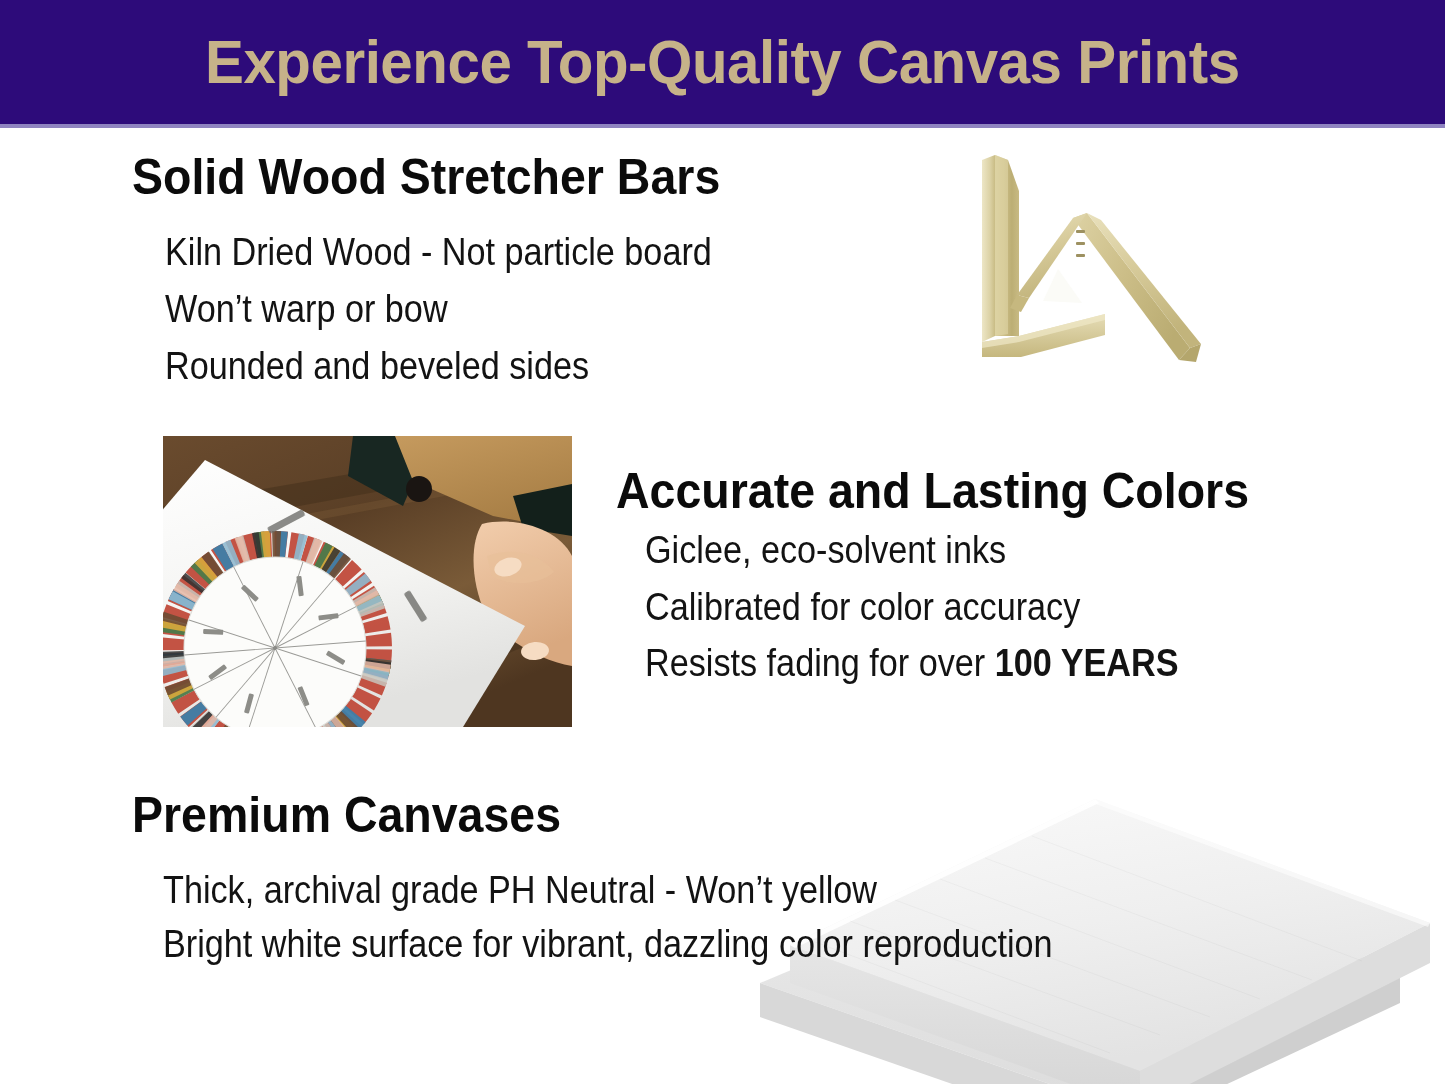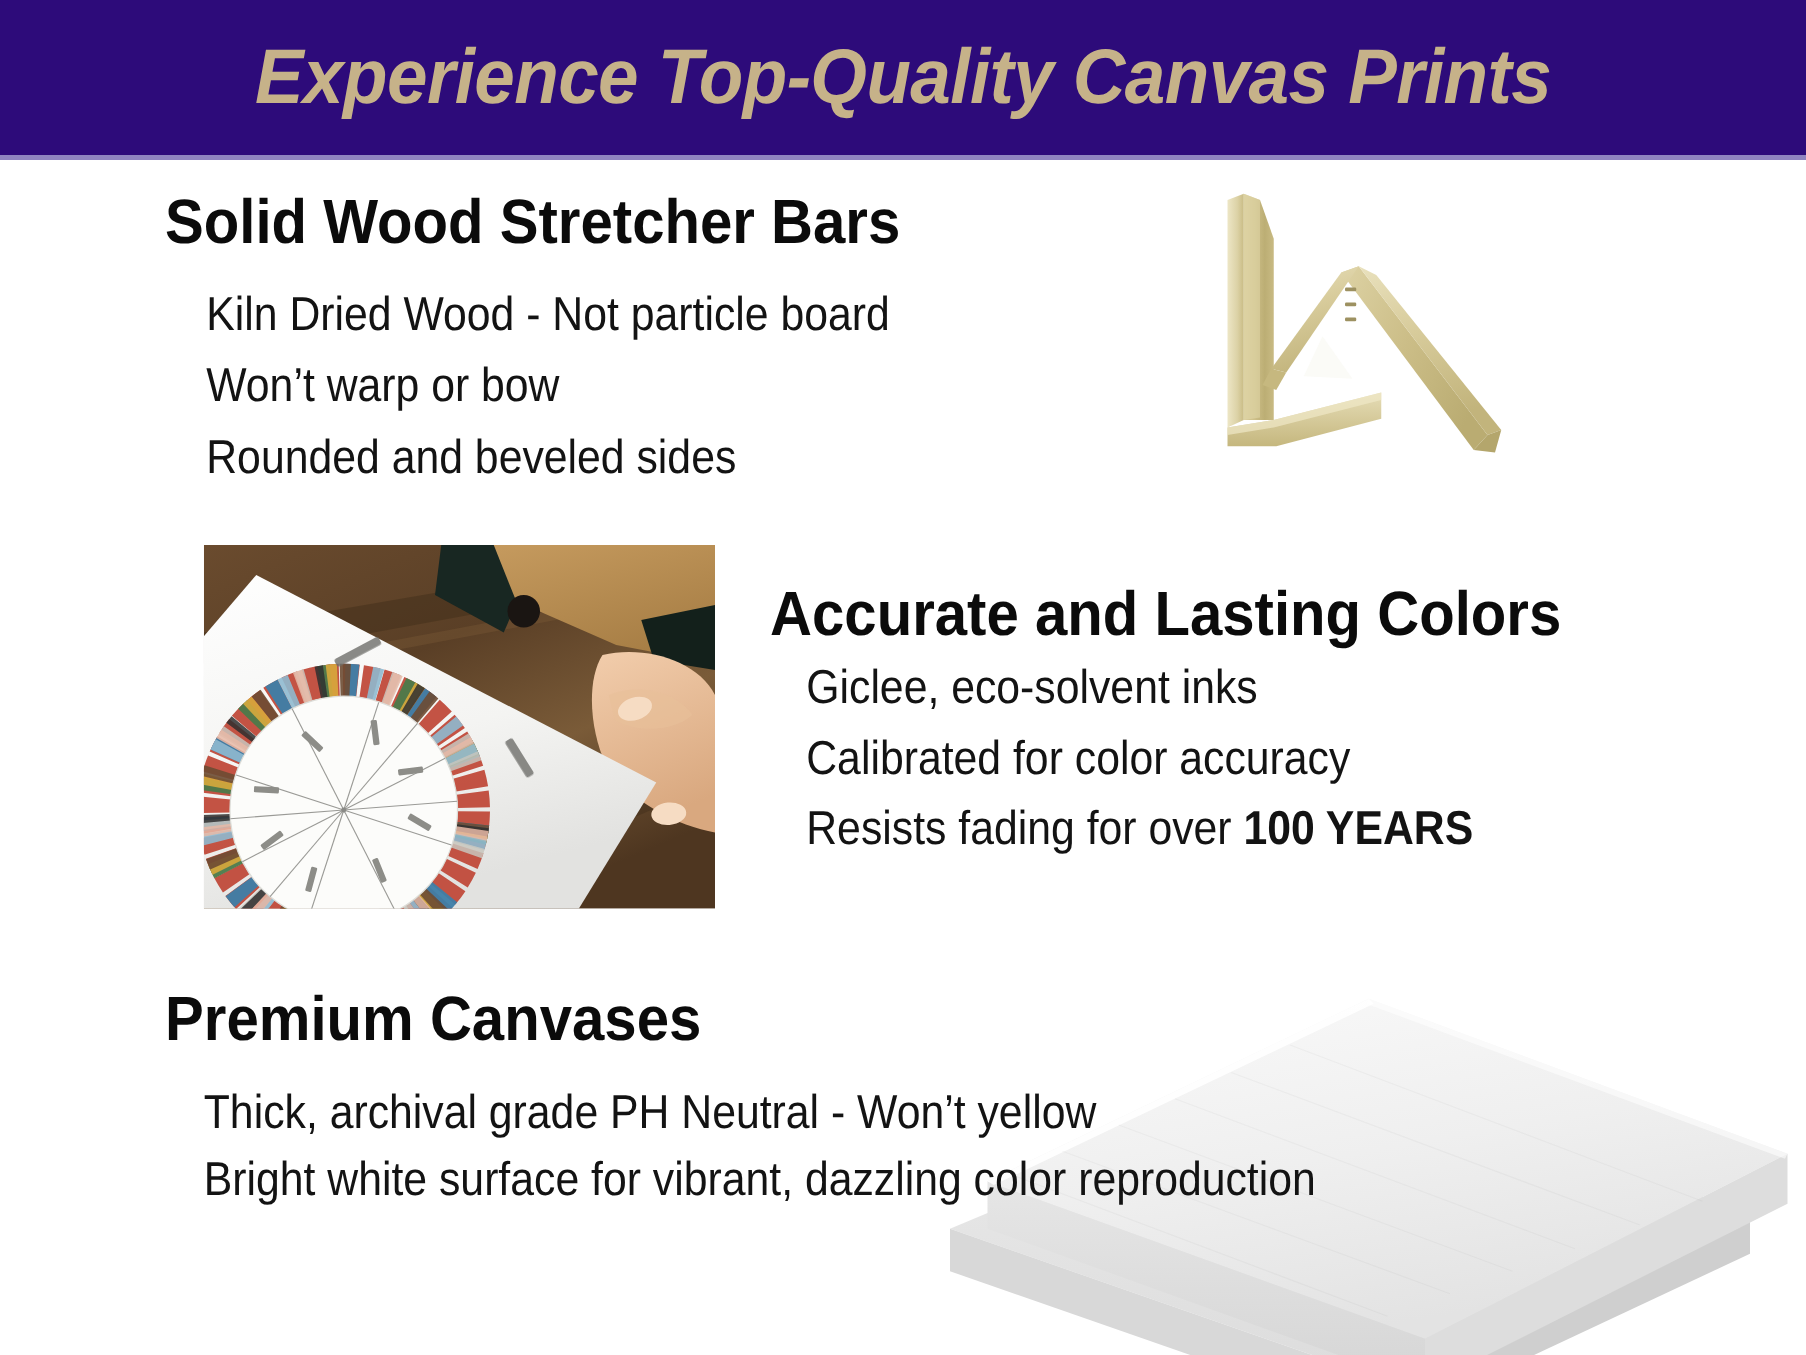--- a/index.html
+++ b/index.html
@@ -19,21 +19,20 @@
   #header-banner {
     position: absolute;
     left: 0;
     top: 0;
     width: 1445px;
     height: 124px;
     background: #2D0B7A;
     display: flex;
     align-items: center;
     justify-content: center;
-    font-style: italic;
   }
   #header-title {
     color: #C6B289;
     font-size: 62px;
     font-weight: bold;
     letter-spacing: -0.5px;
     line-height: 1;
     white-space: nowrap;
     font-family: "Liberation Sans", sans-serif;
     transform: scaleX(0.94);

